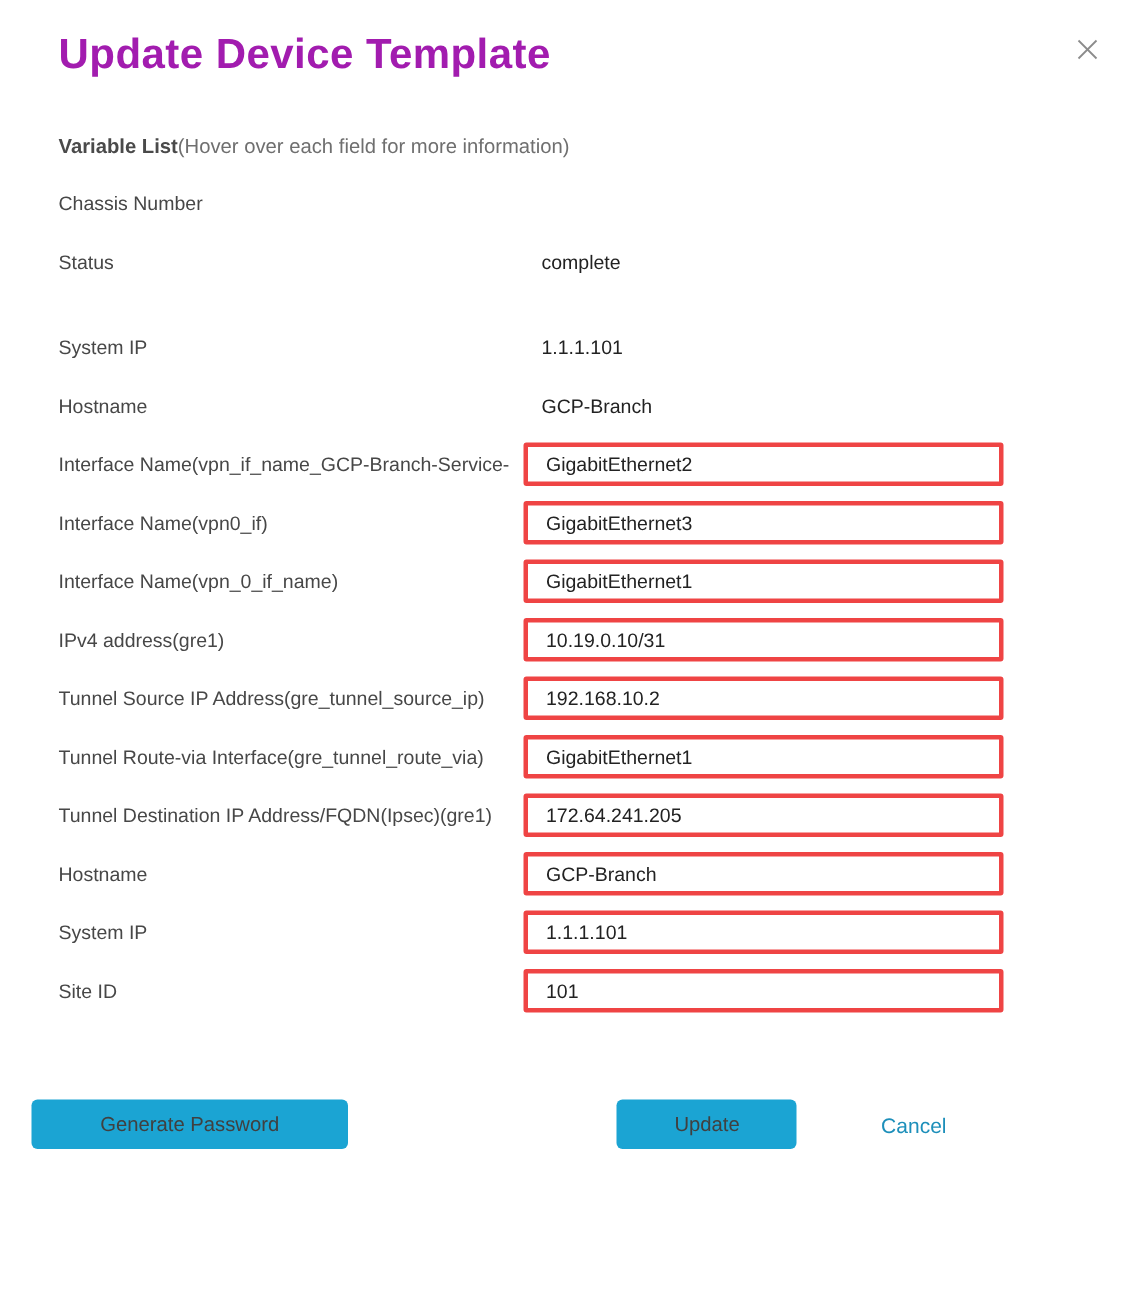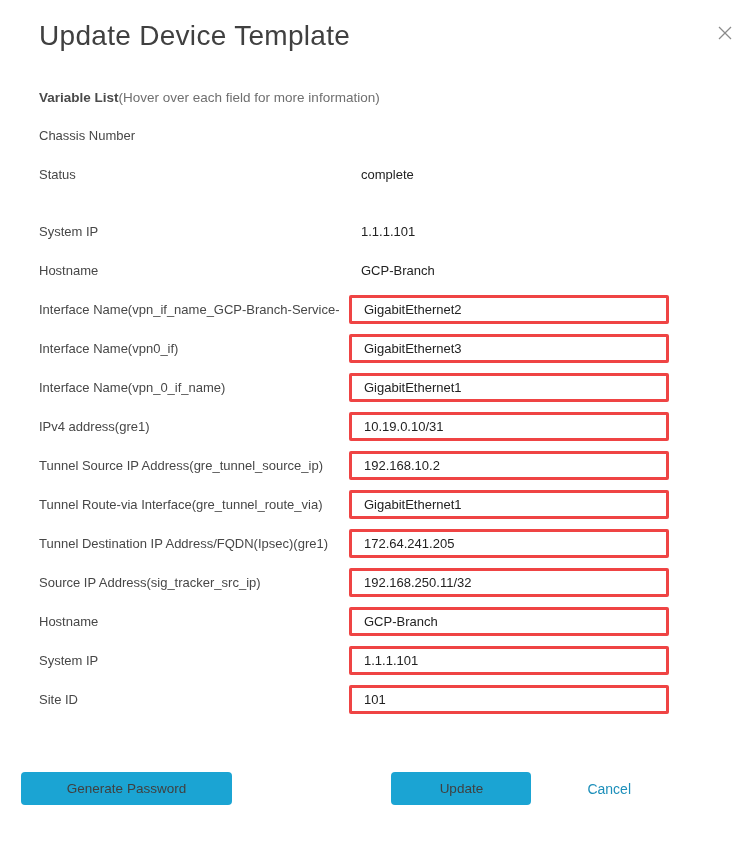--- a/index.html
+++ b/index.html
@@ -15,22 +15,22 @@
   .close-btn {
     position: absolute; top: 5px; right: 19px;
     width: 16px; height: 16px;
     cursor: pointer;
     display: flex; align-items: center; justify-content: center;
   }
 
   .title {
     margin: 20px 0 0 18px;
     font-size: 28px;
-    font-weight: 400;
-    color: #404040;
+    font-weight: 700;
+    color: #a21caf;
     letter-spacing: 0.3px;
   }
 
   .section-heading {
     margin: 38px 0 16px 18px;
     font-size: 13.5px;
     color: #6f6f6f;
   }
   .section-heading b { color: #4a4a4a; font-weight: 700; margin-right: 0; }
 
@@ -79,21 +79,21 @@
     height: 33px;
     border: none;
     border-radius: 4px;
     background: #1ba4d3;
     color: #404040;
     font-family: "Liberation Sans", sans-serif;
     font-size: 13.5px;
     cursor: pointer;
   }
   .btn-generate { width: 211px; }
-  .btn-update { width: 140px; margin-left: auto; }
+  .btn-update { width: 120px; margin-left: auto; }
   .cancel-link {
     margin-left: 56px;
     margin-right: 100px;
     font-size: 14px;
     color: #1d8fba;
     cursor: pointer;
     background: none; border: none;
     font-family: "Liberation Sans", sans-serif;
   }
 </style>
@@ -166,24 +166,20 @@
   <div class="row">
     <span class="label">Tunnel Route-via Interface(gre_tunnel_route_via)</span>
     <input type="text" value="GigabitEthernet1" style="">
   </div>
 
   <div class="row">
     <span class="label">Tunnel Destination IP Address/FQDN(Ipsec)(gre1)</span>
     <input type="text" value="172.64.241.205" style="">
   </div>
 
-  <div class="row">
-    <span class="label">Source IP Address(sig_tracker_src_ip)</span>
-    <input type="text" value="192.168.250.11/32" style="">
-  </div>
 
   <div class="row">
     <span class="label">Hostname</span>
     <input type="text" value="GCP-Branch" style="">
   </div>
 
   <div class="row">
     <span class="label">System IP</span>
     <input type="text" value="1.1.1.101" style="">
   </div>

